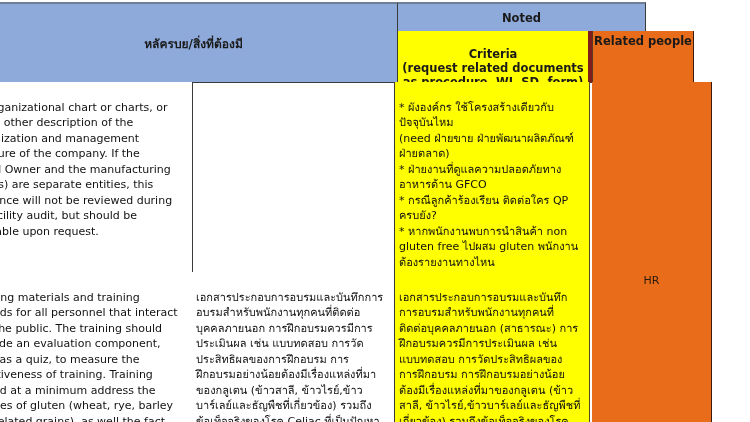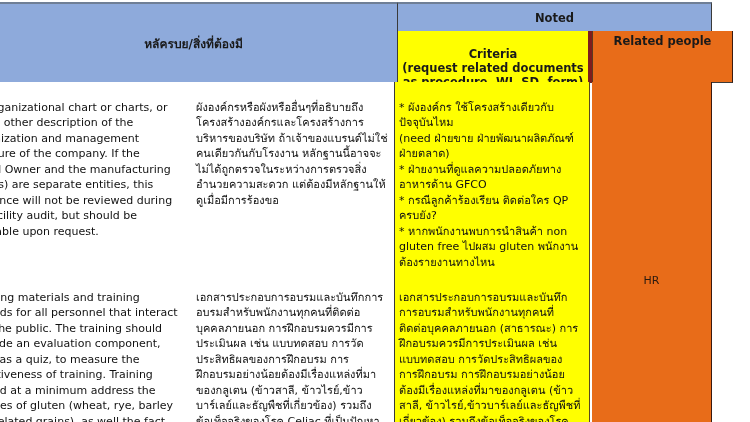--- a/index.html
+++ b/index.html
@@ -4,28 +4,28 @@
 <style>
   html, body { margin: 0; padding: 0; background: #ffffff; }
   body { width: 750px; height: 422px; overflow: hidden; position: relative;
          font-family: "DejaVu Sans", "Liberation Sans", sans-serif; }
   .sheet { position: absolute; left: 0; top: 0; width: 750px; height: 422px; overflow: hidden; }
   .cell { position: absolute; box-sizing: border-box; overflow: hidden; }
   .hdr-main { left: -10px; top: 2px; width: 408px; height: 81px; background: #8eaadb;
               border-top: 2px solid #6f7f96; border-right: 1px solid #3a3a3a; border-bottom: 1px solid #3a3a3a;
               display: flex; align-items: center; justify-content: center;
               font-weight: bold; font-size: 12px; color: #1a1a1a; }
-  .hdr-noted { left: 397px; top: 2px; width: 315px; height: 30px; background: #8eaadb;
+  .hdr-noted { left: 397px; top: 2px; width: 249px; height: 30px; background: #8eaadb;
                border-top: 2px solid #6f7f96; border-left: 1px solid #3a3a3a; border-right: 1px solid #3a3a3a; border-bottom: 1px solid #3a3a3a;
                display: flex; align-items: center; justify-content: center;
                font-weight: bold; font-size: 11.5px; color: #1a1a1a; }
   .hdr-criteria { left: 397px; top: 31px; width: 196px; height: 52px; background: #ffff00;
                   border-left: 1px solid #3a3a3a; border-right: 5px solid #7f1d1d; border-bottom: 1px solid #3a3a3a;
                   text-align: center; font-weight: bold; font-size: 11.5px; line-height: 14px; padding-top: 2px; color: #1a1a1a; }
-  .hdr-related { left: 592px; top: 31px; width: 141px; height: 52px; background: #e86c19;
+  .hdr-related { left: 592px; top: 31px; width: 102px; height: 52px; background: #e86c19;
                  border-left: 1px solid #5a3a20; border-right: 1px solid #3a1a10; border-bottom: 1px solid #3a3a3a;
                  text-align: center; font-weight: bold; font-size: 11.5px; padding-top: 3px; color: #1a1a1a; }
   .row-cell { font-size: 11px; line-height: 15.5px; color: #111; padding: 2px 4px 0 4px; white-space: pre-line; }
   .c-en { left: -28px; width: 221px; background: #fff; border-right: 1px solid #3a3a3a; border-bottom: 1px solid #3a3a3a; }
   .c-th { left: 192px; width: 206px; background: #fff; border-right: 1px solid #3a3a3a; border-bottom: 1px solid #3a3a3a; }
   .c-cr { left: 394px; width: 196px; background: #ffff00; border-left: 1px solid #3a3a3a; border-right: 1px solid #5a4a20; border-bottom: 1px solid #3a3a3a; }
   .c-rp { left: 592px; width: 120px; background: #e86c19; border-right: 1px solid #3a1a10; border-bottom: 1px solid #3a1a10;
           text-align: center; font-size: 11px; color: #2a1a10; padding-top: 2px; }
   .r1 { top: 82px; height: 191px; }
   .r2 { top: 272px; height: 160px; }
@@ -51,29 +51,20 @@
   <div class="cell row-cell c-en r1">
     <span>n organizational chart or charts, or
 ome other description of the
 rganization and management
 ructure of the company. If the
 rand Owner and the manufacturing
 ant(s) are separate entities, this
 vidence will not be reviewed during
 e facility audit, but should be
 vailable upon request.</span>
-  </div>
-  <div class="cell row-cell c-th r1">
-    <span>ผังองค์กรหรือผังหรืออื่นๆที่อธิบายถึง
-โครงสร้างองค์กรและโครงสร้างการ
-บริหารของบริษัท ถ้าเจ้าของแบรนด์ไม่ใช่
-คนเดียวกันกับโรงงาน หลักฐานนี้อาจจะ
-ไม่ได้ถูกตรวจในระหว่างการตรวจสิ่ง
-อำนวยความสะดวก แต่ต้องมีหลักฐานให้
-ดูเมื่อมีการร้องขอ</span>
   </div>
   <div class="cell row-cell c-cr r1">
     <span>* ผังองค์กร ใช้โครงสร้างเดียวกับ
 ปัจจุบันไหม
 (need ฝ่ายขาย ฝ่ายพัฒนาผลิตภัณฑ์
 ฝ่ายตลาด)
 * ฝ่ายงานที่ดูแลความปลอดภัยทาง
 อาหารด้าน GFCO
 * กรณีลูกค้าร้องเรียน ติดต่อใคร QP
 ครบยัง?

